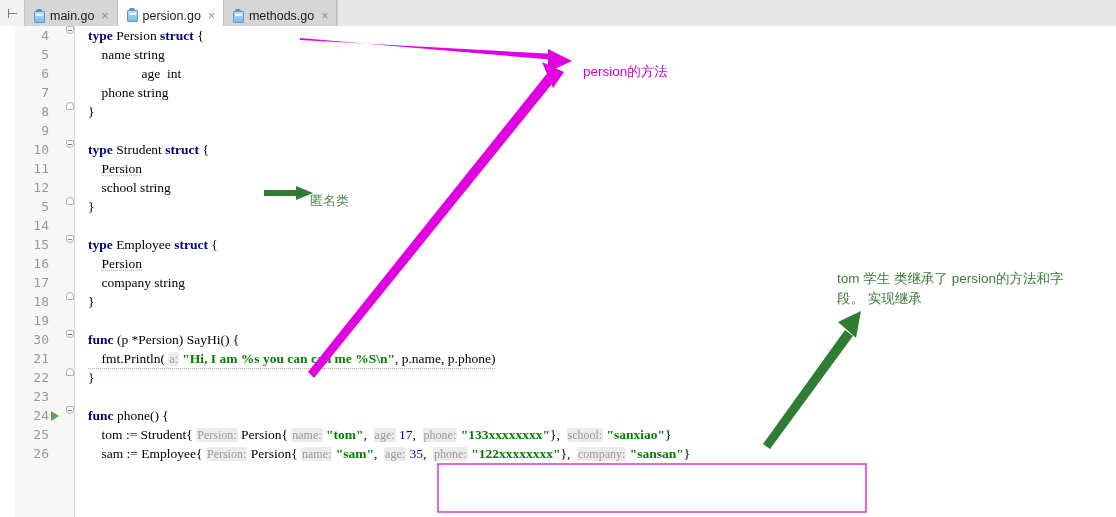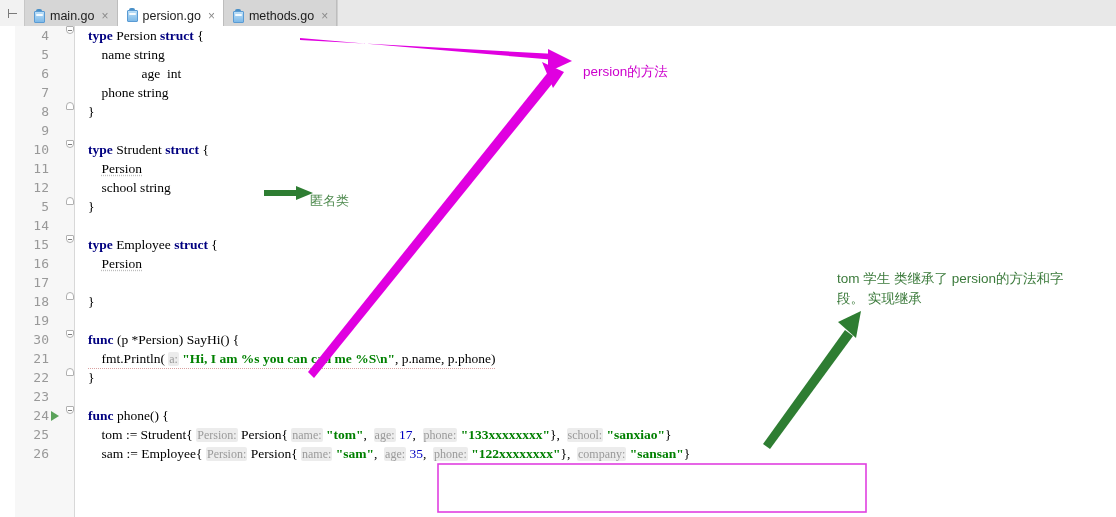--- a/index.html
+++ b/index.html
@@ -242,20 +242,21 @@
       <div class="foldbox tip" style="left:-10px;top:209px;">
           <div class="sq"></div>
           <div class="minus"></div>
         </div>
       <div class="line" style="top:209px;"><span class="kw">type</span> <span class="pl">Employee</span> <span class="kw">struct</span> <span class="pl">{</span></div>
 
       <div class="lineno" style="left:-61px;top:228px;">16</div>
       <div class="line" style="top:228px;"><span class="pl">    <span class="uline">Persion</span></span></div>
 
       <div class="lineno" style="left:-61px;top:247px;">17</div>
+      <div class="line" style="top:247px;"><span class="pl">    company string</span></div>
 
       <div class="lineno" style="left:-61px;top:266px;">18</div>
       <div class="foldbox end" style="left:-10px;top:266px;">
           <div class="sq"></div>
         </div>
       <div class="line" style="top:266px;"><span class="pl">}</span></div>
 
       <div class="lineno" style="left:-61px;top:285px;">19</div>
 
       <div class="lineno" style="left:-61px;top:304px;">30</div>

